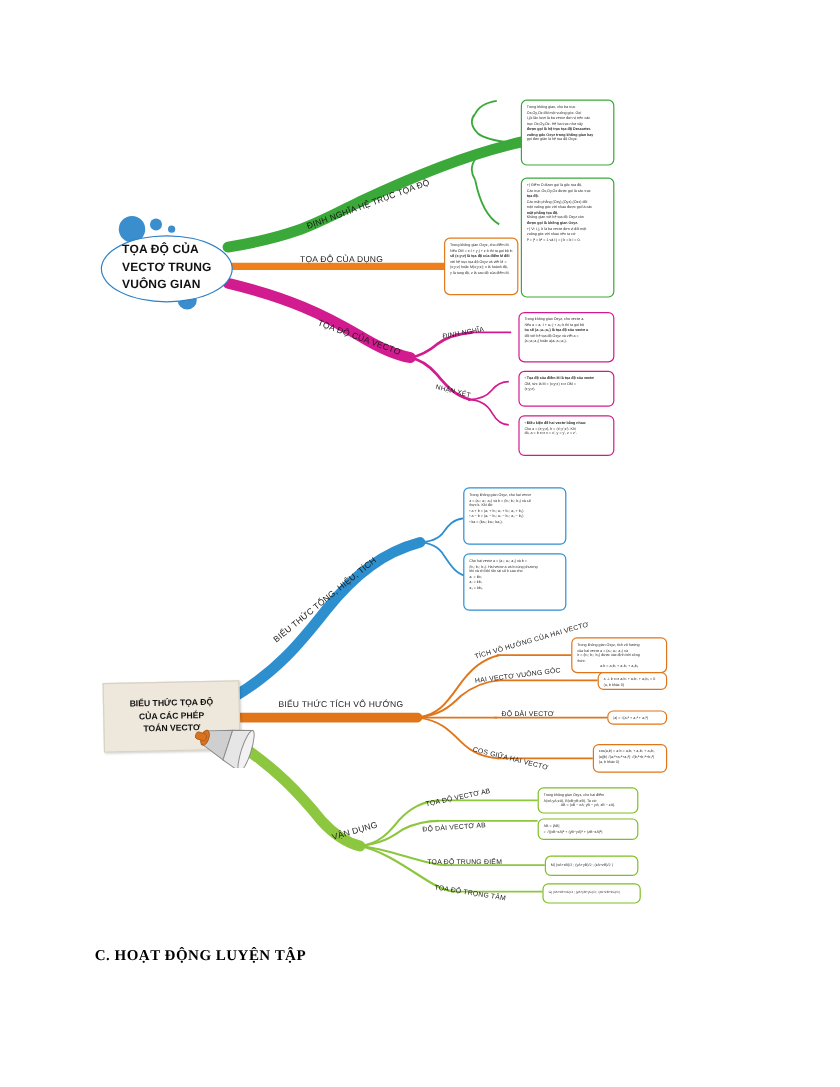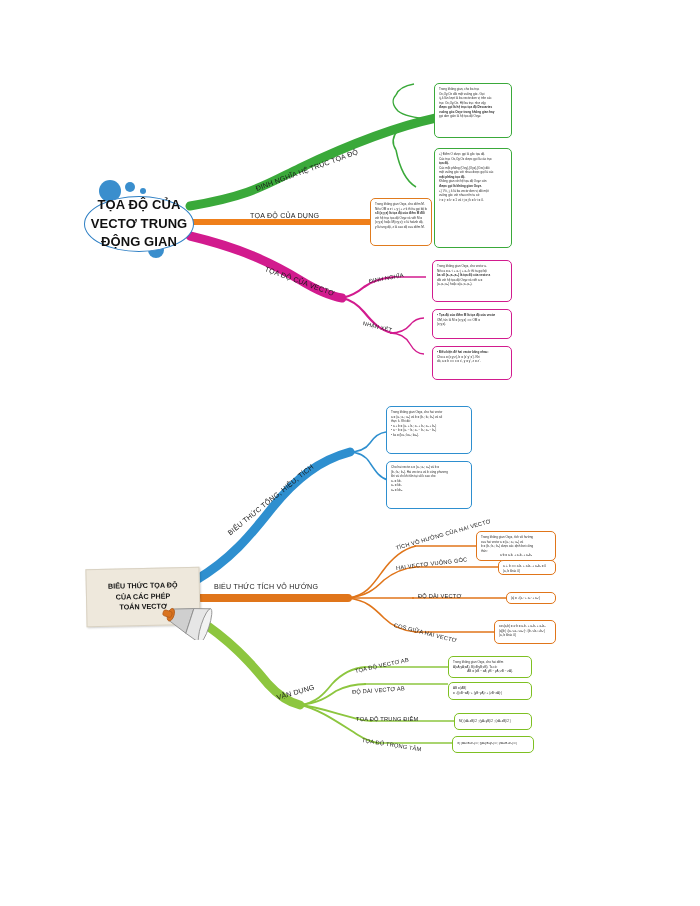--- a/index.html
+++ b/index.html
@@ -57,22 +57,22 @@
     position: absolute;
     left: 84px; top: 196px;
     width: 110px; height: 56px;
     border: 1.3px solid #2e7fc4;
     border-radius: 55px / 28px;
     background: #ffffff;
     display: flex; align-items: center; justify-content: center;
     z-index: 6;
   }
   #node1 .t {
-    font-size: 13px; font-weight: bold; line-height: 1.45;
-    text-align: center; color: #111; letter-spacing: .1px;
+    font-size: 10px; font-weight: bold; line-height: 1.45;
+    color: #111; letter-spacing: .1px;
   }
   .bub { position: absolute; border-radius: 50%; background: #3a8ecd; z-index: 5; }
 
   
   #node2 {
     position: absolute;
     left: 86px; top: 568px;
     width: 114px; height: 58px;
     background: #eee8dc;
     border: 0.8px solid #d9d2c3;
@@ -154,21 +154,21 @@
 
   <div class="bub" style="left:99px; top:180px; width:22px; height:22px;"></div>
   <div class="bub" style="left:125px; top:182px; width:10px; height:10px;"></div>
   <div class="bub" style="left:140px; top:188px; width:6px; height:6px;"></div>
   <div class="bub" style="left:148px; top:242px; width:16px; height:16px;"></div>
 
   <div id="node1">
     <div class="t">
       <span>TỌA ĐỘ CỦA</span><br>
       <span>VECTƠ TRUNG</span><br>
-      <span>ĐỘNG GIAN</span>
+      <span>VUÔNG GIAN</span>
     </div>
   </div>
 
   <div class="branch-label" style="left:256px; top:185px; font-size:7.1px; transform: rotate(-20deg);">ĐỊNH NGHĨA HỆ TRỤC TỌA ĐỘ</div>
 
   <div class="branch-label" style="left:250px; top:212px; font-size:7.1px;">TỌA ĐỘ CỦA DỤNG</div>
 
   <div class="branch-label" style="left:265px; top:265px; font-size:7.1px; transform: rotate(20deg);">TỌA ĐỘ CỦA VECTƠ</div>
 
   <div class="branch-label" style="left:369px; top:278px; font-size:5.6px; transform: rotate(-10deg);">ĐỊNH NGHĨA</div>
@@ -241,21 +241,21 @@
       <path d="M10,14 L10,26 L30,33 L30,7 Z" fill="#cfcfcf" stroke="#8a8a8a" stroke-width="0.8"></path>
       <path d="M30,7 L46,2 L46,38 L30,33 Z" fill="#e6e6e6" stroke="#8a8a8a" stroke-width="0.8"></path>
       <ellipse cx="46" cy="20" rx="4" ry="18" fill="#f2f2f2" stroke="#8a8a8a" stroke-width="0.8"></ellipse>
       <ellipse cx="10" cy="20" rx="3.2" ry="6.5" fill="#d9731f" stroke="#b0591a" stroke-width="0.8"></ellipse>
       <rect x="2" y="17" width="9" height="6" rx="2" fill="#d9731f" stroke="#b0591a" stroke-width="0.7"></rect>
     </g>
   </svg>
 
   <div class="branch-label" style="left:229px; top:530px; font-size:7.1px; transform: rotate(-39deg);">BIỂU THỨC TỔNG, HIỆU, TÍCH</div>
 
-  <div class="branch-label" style="left:214px; top:583px; font-size:7.1px;">BIỂU THỨC TÍCH VÔ HƯỚNG</div>
+  <div class="branch-label" style="left:232px; top:583px; font-size:7.1px;">BIỂU THỨC TÍCH VÔ HƯỚNG</div>
 
   <div class="branch-label" style="left:277px; top:694px; font-size:7.1px; transform: rotate(-16deg);">VẬN DỤNG</div>
 
   <div class="branch-label" style="left:396px; top:545px; font-size:5.7px; transform: rotate(-16deg);">TÍCH VÔ HƯỚNG CỦA HAI VECTƠ</div>
 
   <div class="branch-label" style="left:396px; top:565px; font-size:5.7px; transform: rotate(-7deg);">HAI VECTƠ VUÔNG GÓC</div>
 
   <div class="branch-label" style="left:418px; top:593px; font-size:5.7px;">ĐỘ DÀI VECTƠ</div>
 
   <div class="branch-label" style="left:394px; top:622px; font-size:5.7px; transform: rotate(14deg);">COS GIỮA HAI VECTƠ</div>
@@ -321,14 +321,15 @@
   </div>
 
   <div class="leafbox gr2" style="left:454px; top:713px; width:78px; height:17px; display:flex; align-items:center;">
     <span class="ln">M( (xA+xB)/2 ; (yA+yB)/2 ; (zA+zB)/2 )</span>
   </div>
 
   <div class="leafbox gr2" style="left:452px; top:736px; width:82px; height:17px; display:flex; align-items:center;">
     <span class="ln" style="font-size:2.7px;">G( (xA+xB+xC)/3 ; (yA+yB+yC)/3 ; (zA+zB+zC)/3 )</span>
   </div>
 
+  <div id="footer-heading">C. HOẠT ĐỘNG LUYỆN TẬP</div>
 
 </div>
 
 </body></html>

